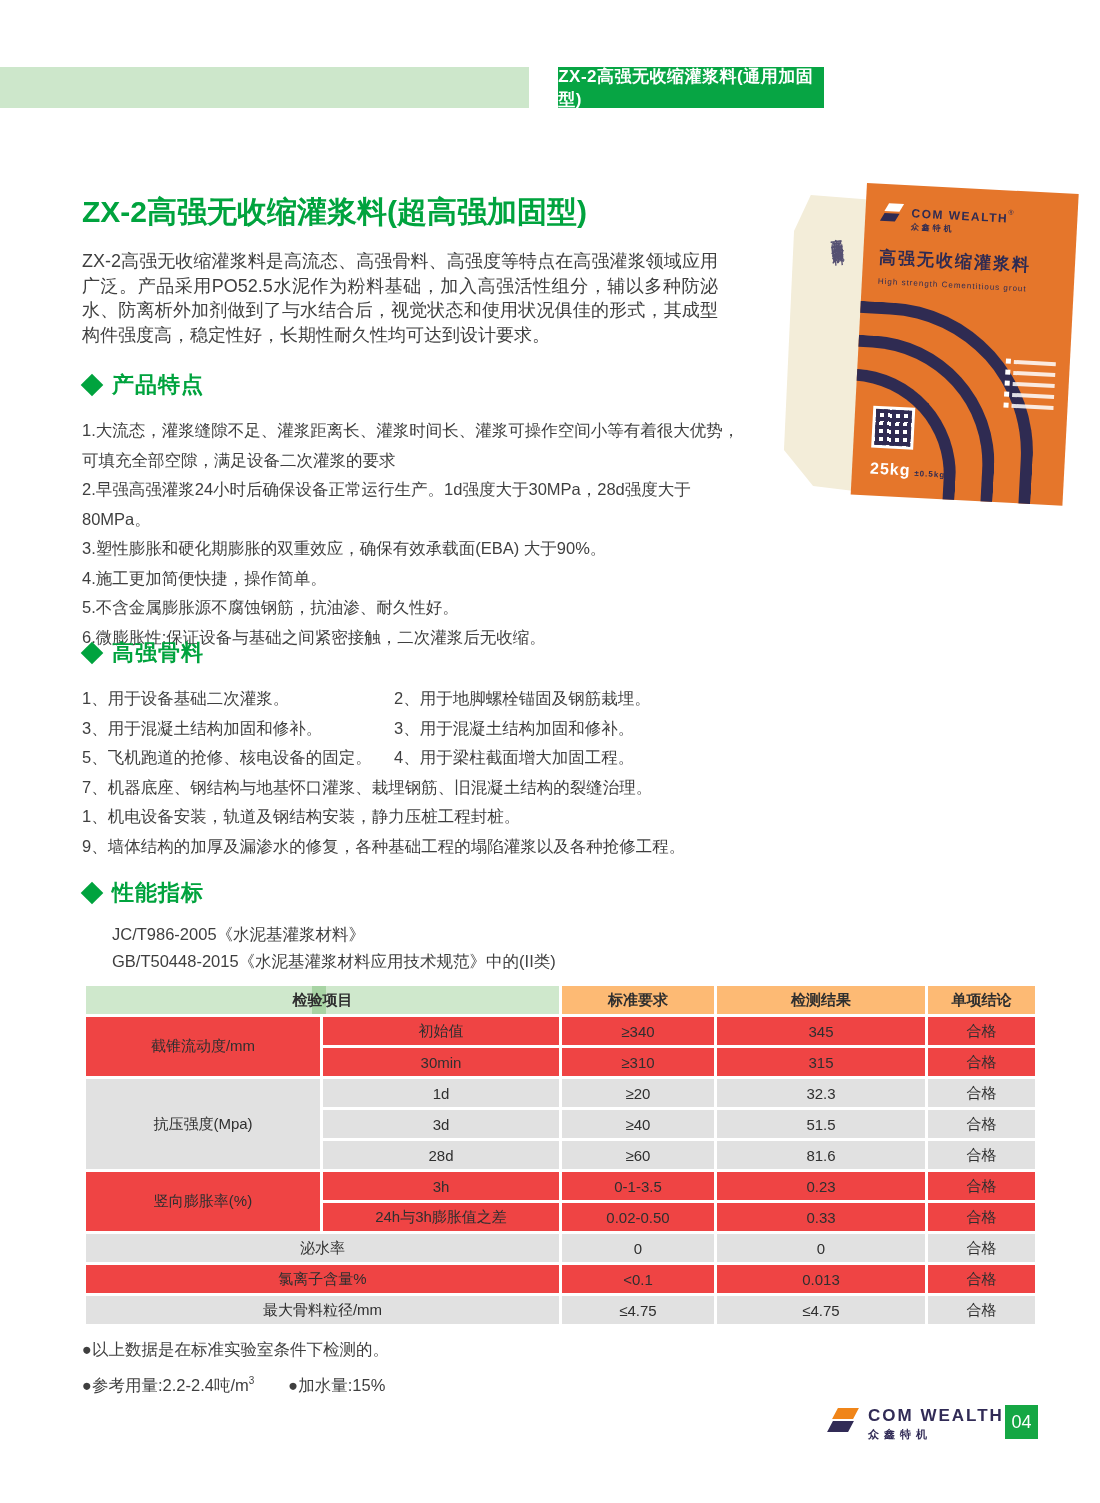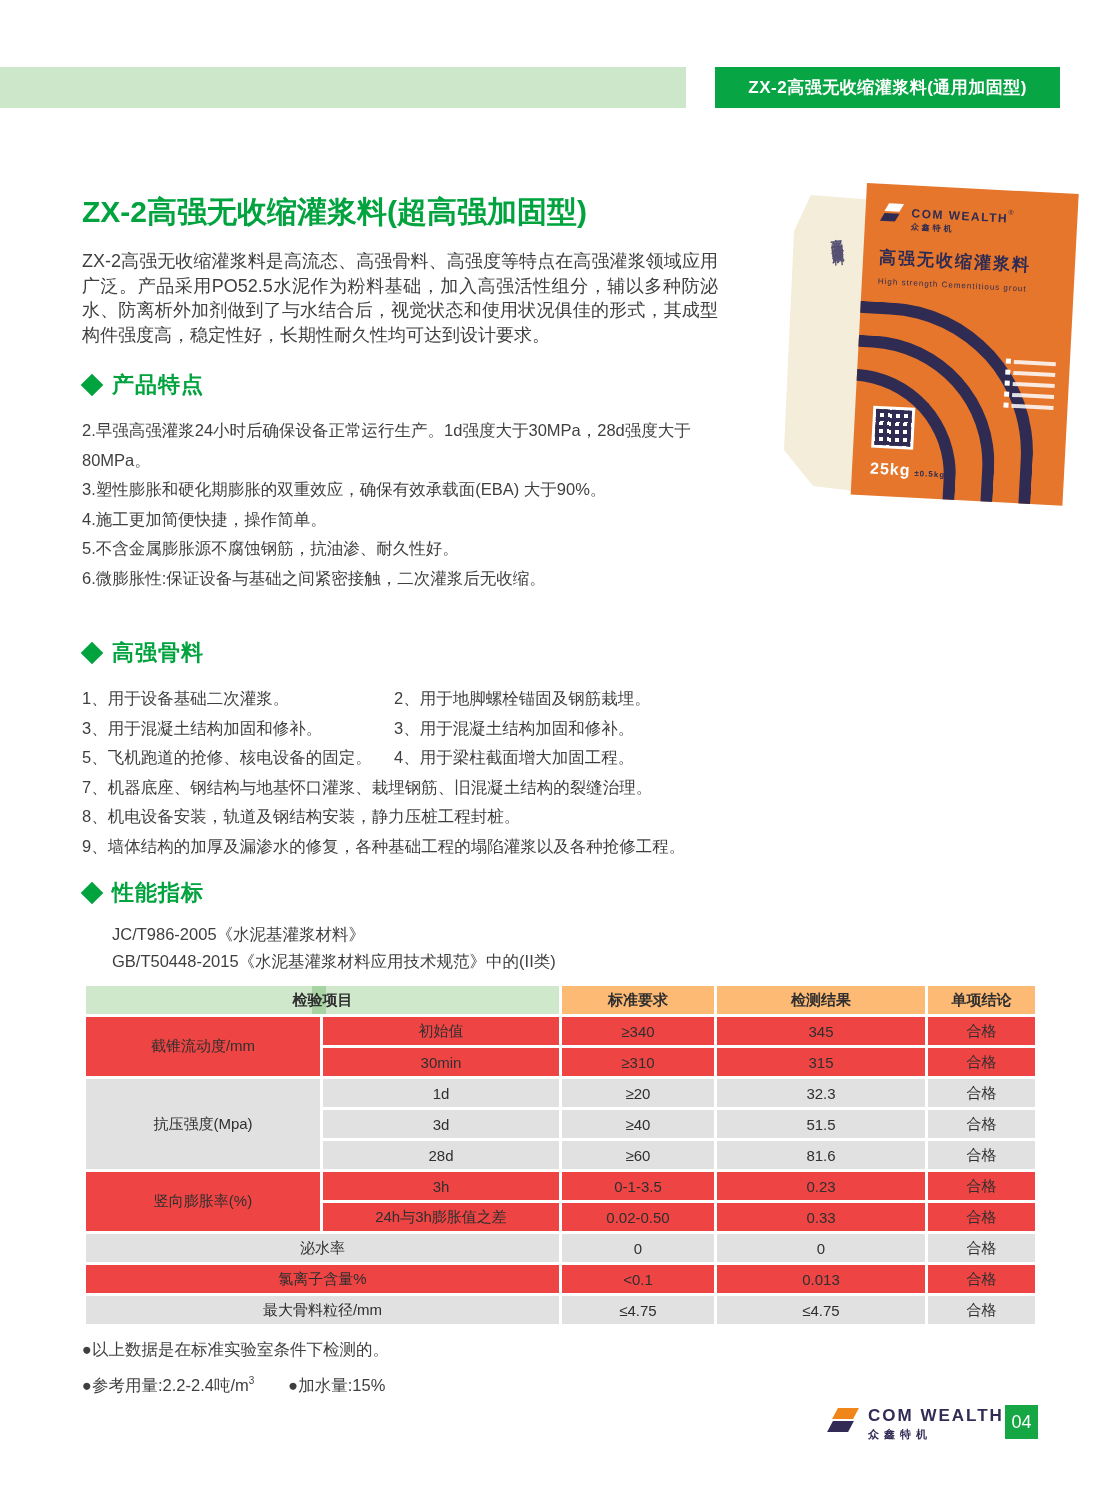--- a/index.html
+++ b/index.html
@@ -1,21 +1,21 @@
 <!DOCTYPE html>
 <html><head>
 <meta charset="utf-8">
 <style>
   * { margin:0; padding:0; box-sizing:border-box; }
   html,body { background:#ffffff; }
   body { font-family:"Liberation Sans","DejaVu Sans",sans-serif; color:#3d3d3d; }
   .page { position:relative; width:1100px; height:1503px; margin:0 auto; background:#ffffff; overflow:hidden; }
 
   
-  .topbar { position:absolute; top:67px; left:0; width:1060px; height:41px; display:flex;gap:29px; }
+  .topbar { position:absolute; top:67px; left:0; width:824px; height:41px; display:flex;gap:29px; }
   .topbar-light { width:687px; height:100%; background:#cde7cb; }
   .topbar-green { width:345px; height:100%; background:#07a544; display:flex; align-items:center; justify-content:center; }
   .topbar-green span { color:#ffffff; font-size:17px; font-weight:bold; letter-spacing:0.5px; }
 
   
   .product-title { position:absolute; top:192px; left:82px; width:660px; font-size:30px; font-weight:bold; color:#00a33e; letter-spacing:0px; }
   .intro { position:absolute; top:249px; left:82px; width:636px; font-size:18px; line-height:24.5px; color:#3f3f3f; text-align:justify; }
 
   
   .sec-head { position:absolute; left:82px; display:flex; align-items:center; }
@@ -97,20 +97,21 @@
   </div>
 
   <div class="product-title">ZX-2高强无收缩灌浆料(超高强加固型)</div>
   <div class="intro">ZX-2高强无收缩灌浆料是高流态、高强骨料、高强度等特点在高强灌浆领域应用广泛。产品采用PO52.5水泥作为粉料基础，加入高强活性组分，辅以多种防泌水、防离析外加剂做到了与水结合后，视觉状态和使用状况俱佳的形式，其成型构件强度高，稳定性好，长期性耐久性均可达到设计要求。</div>
 
   <div class="sec-head" id="sec-features">
     <span class="diamond"></span>
     <span class="sec-label">产品特点</span>
   </div>
   <div class="features">
+    <div>1.大流态，灌浆缝隙不足、灌浆距离长、灌浆时间长、灌浆可操作空间小等有着很大优势，可填充全部空隙，满足设备二次灌浆的要求</div>
     <div>2.早强高强灌浆24小时后确保设备正常运行生产。1d强度大于30MPa，28d强度大于80MPa。</div>
     <div>3.塑性膨胀和硬化期膨胀的双重效应，确保有效承载面(EBA) 大于90%。</div>
     <div>4.施工更加简便快捷，操作简单。</div>
     <div>5.不含金属膨胀源不腐蚀钢筋，抗油渗、耐久性好。</div>
     <div>6.微膨胀性:保证设备与基础之间紧密接触，二次灌浆后无收缩。</div>
   </div>
 
   <div class="sec-head" id="sec-uses">
     <span class="diamond"></span>
     <span class="sec-label">高强骨料</span>
@@ -122,21 +123,21 @@
     </div>
     <div class="uses-row">
       <div class="uses-left">3、用于混凝土结构加固和修补。</div>
       <div class="uses-right">3、用于混凝土结构加固和修补。</div>
     </div>
     <div class="uses-row">
       <div class="uses-left">5、飞机跑道的抢修、核电设备的固定。</div>
       <div class="uses-right">4、用于梁柱截面增大加固工程。</div>
     </div>
     <div>7、机器底座、钢结构与地基怀口灌浆、栽埋钢筋、旧混凝土结构的裂缝治理。</div>
-    <div>8、机电设备安装，轨道及钢结构安装，静力压桩工程封桩。</div>
+    <div>1、机电设备安装，轨道及钢结构安装，静力压桩工程封桩。</div>
     <div>9、墙体结构的加厚及漏渗水的修复，各种基础工程的塌陷灌浆以及各种抢修工程。</div>
   </div>
 
   <div class="sec-head" id="sec-perf">
     <span class="diamond"></span>
     <span class="sec-label">性能指标</span>
   </div>
   <div class="standards">
     <div>JC/T986-2005《水泥基灌浆材料》</div>
     <div>GB/T50448-2015《水泥基灌浆材料应用技术规范》中的(II类)</div>

